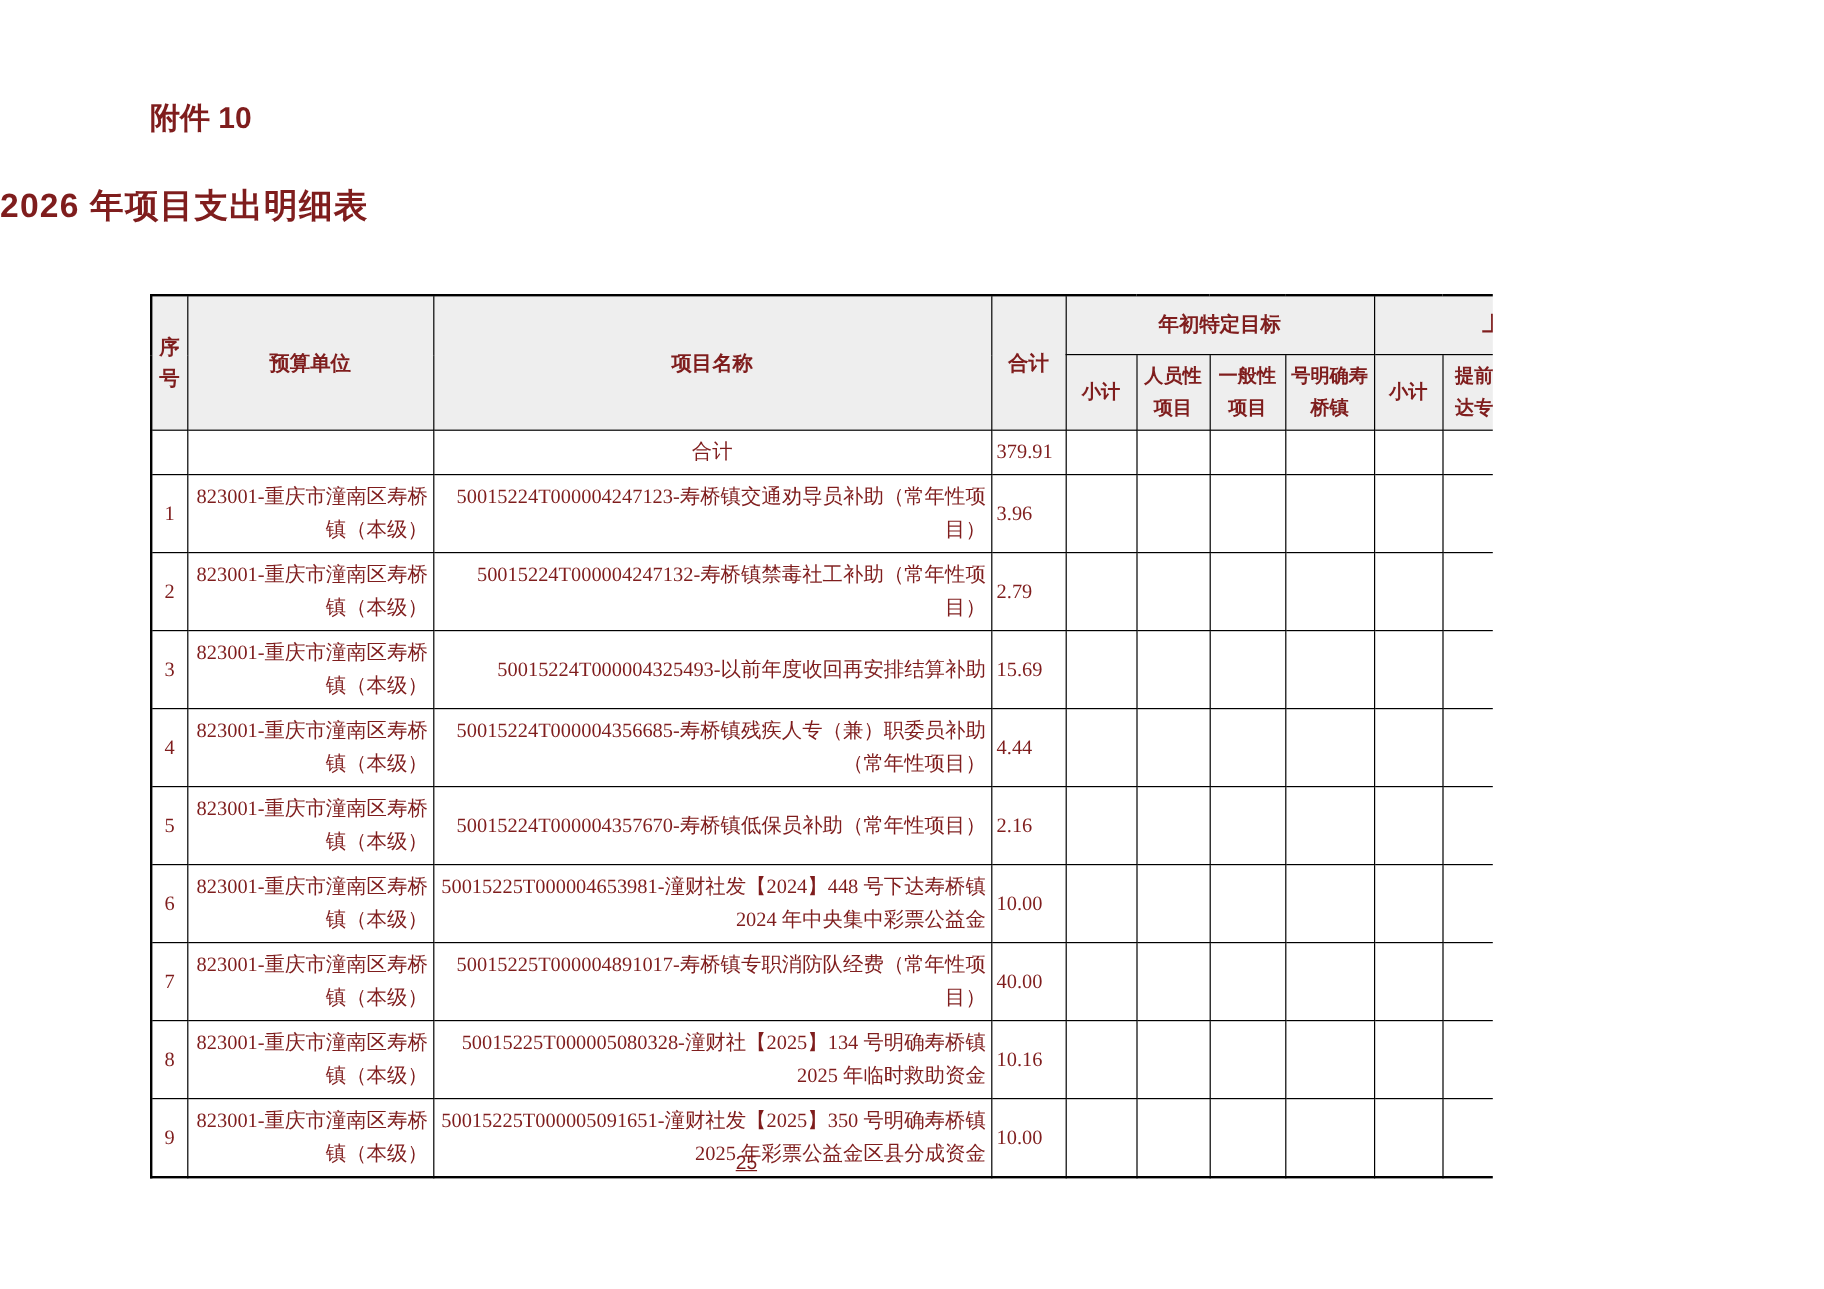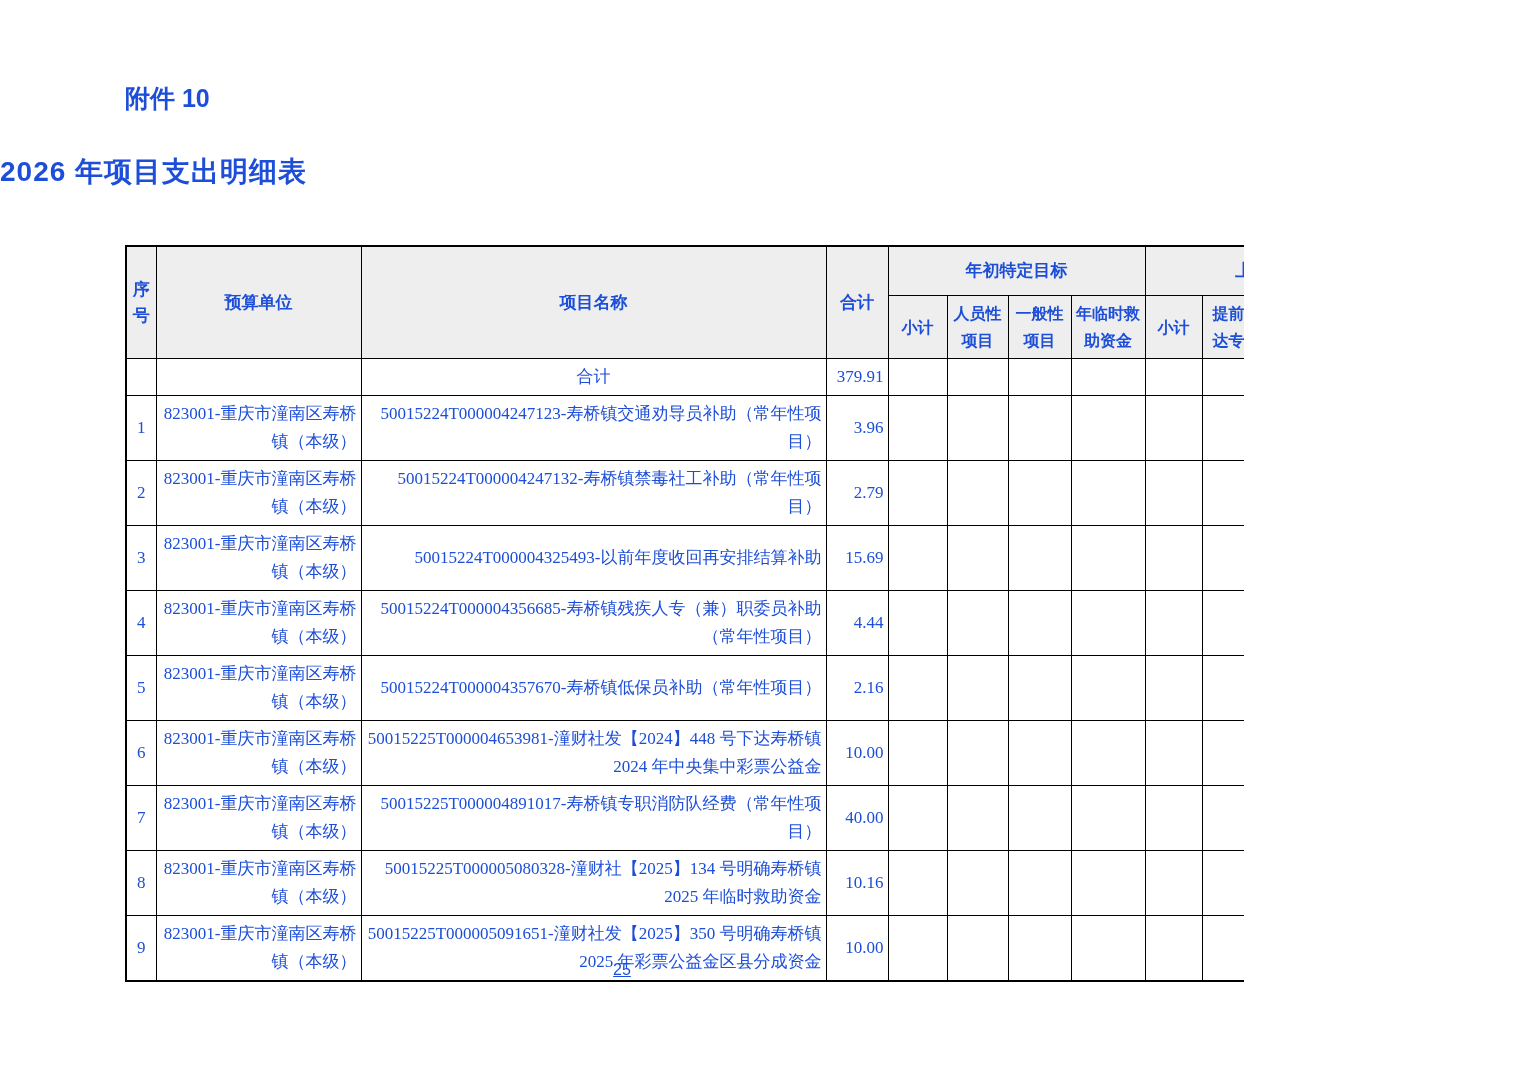--- a/index.html
+++ b/index.html
@@ -1,18 +1,18 @@
 <!DOCTYPE html>
 <html><head>
 <meta charset="utf-8">
 <style>
   html,body { margin:0; padding:0; background:#ffffff; }
   .page {
     position:relative; width:1244px; height:1074px; background:#ffffff;
-    color:#1d4ed8; font-family:"Liberation Serif","DejaVu Serif",serif;
+    color:#7f1d1d; font-family:"Liberation Serif","DejaVu Serif",serif;
     overflow:hidden;
   }
   .attachment {
     position:absolute; left:125px; top:82px;
     font-family:"Liberation Sans","DejaVu Sans",sans-serif;
     font-weight:bold; font-size:25px;
   }
   .title {
     position:absolute; left:0; top:153px; width:100%; text-align:left;
     font-family:"Liberation Sans","DejaVu Sans",sans-serif;
@@ -37,21 +37,21 @@
     font-weight:bold; font-size:17px; text-align:center;
     padding:1px 2px; line-height:26px;
   }
   tr.h1 th.group { height:46px; }
   tr.h2 th { height:60px; font-size:16px; line-height:27px; }
   tbody td { font-size:17px; line-height:28px; }
   tr.total-row td { height:34px; }
   tr.data-row td { height:62px; }
   td.center { text-align:center; }
   td.left { text-align:right; padding:1px 5px; }
-  td.num { text-align:right; padding-right:6px; }
+  td.num { padding-right:6px; }
   .pagenum {
     position:absolute; top:961px; left:0; width:100%; text-align:center;
     font-family:"Liberation Sans","DejaVu Sans",sans-serif; font-size:16px;text-decoration:underline;
   }
 </style>
 </head>
 <body>
 
 <div class="page">
 
@@ -80,21 +80,21 @@
         <th rowspan="2">预算单位</th>
         <th rowspan="2">项目名称</th>
         <th rowspan="2">合计</th>
         <th colspan="4" class="group">年初特定目标</th>
         <th colspan="4" class="group">上级专项</th>
       </tr>
       <tr class="h2">
         <th>小计</th>
         <th>人员性项目</th>
         <th>一般性项目</th>
-        <th>年临时救助资金</th>
+        <th>号明确寿桥镇</th>
         <th>小计</th>
         <th>提前下达专项</th>
         <th>市级专项</th>
         <th>市级专项</th>
       </tr>
     </thead>
     <tbody>
       <tr class="total-row">
         <td></td>
         <td></td>

